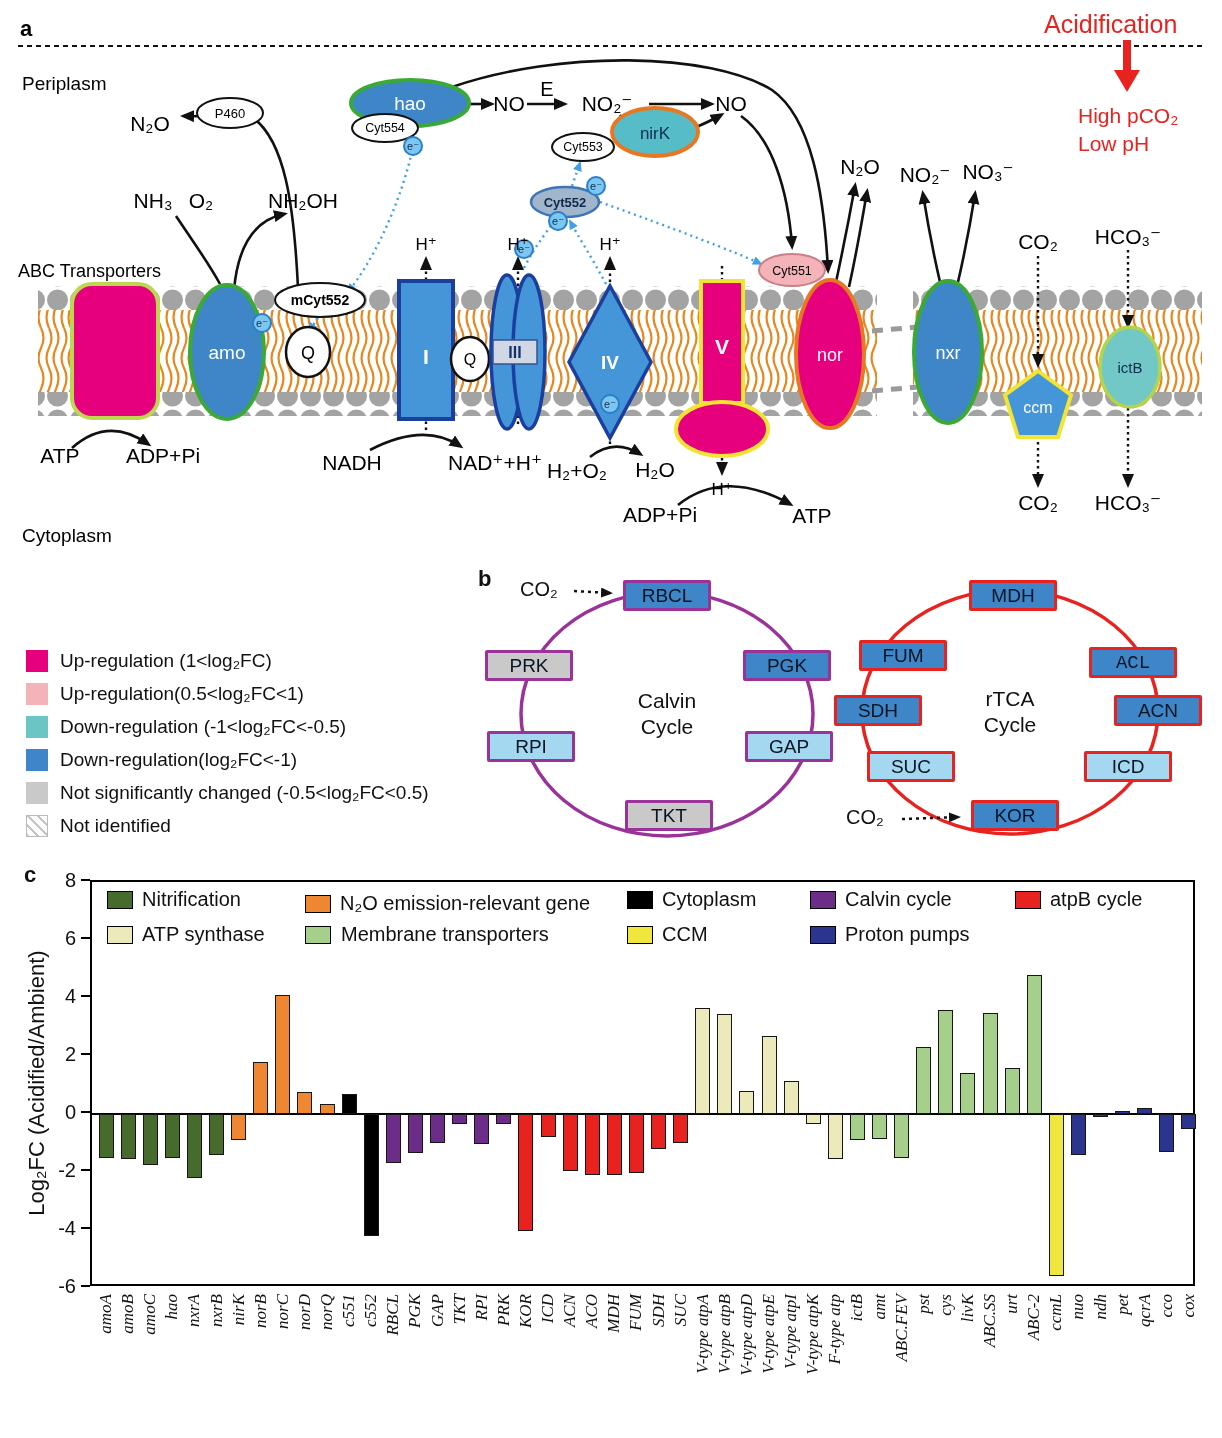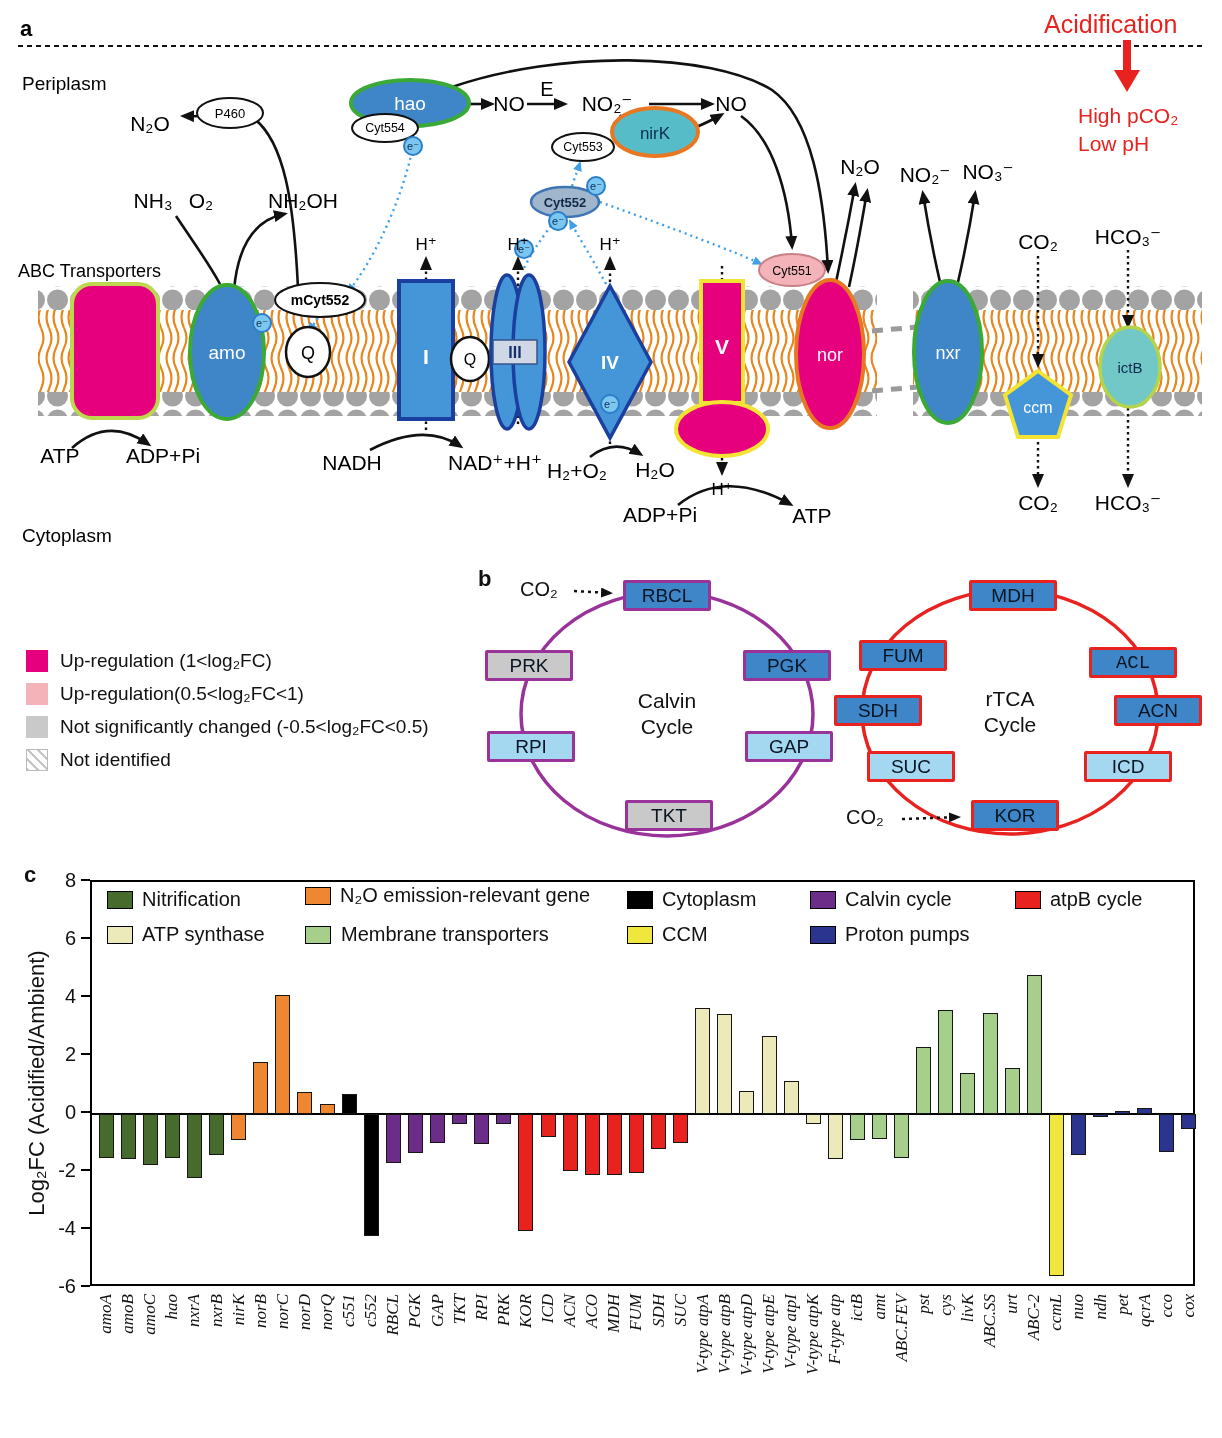--- a/index.html
+++ b/index.html
@@ -225,20 +225,28 @@
   <div class="pb-legend" style="left:26px;top:602px;margin-top:48px;">
     <div class="pb-row">
         <span class="sw sw-magenta"></span>
         <span class="pb-text">Up-regulation (1&lt;log₂FC)</span>
       </div>
     <div class="pb-row">
         <span class="sw sw-pink"></span>
         <span class="pb-text">Up-regulation(0.5&lt;log₂FC&lt;1)</span>
       </div>
     <div class="pb-row">
+        <span class="sw sw-teal"></span>
+        <span class="pb-text">Down-regulation (-1&lt;log₂FC&lt;-0.5)</span>
+      </div>
+    <div class="pb-row">
+        <span class="sw sw-blue"></span>
+        <span class="pb-text">Down-regulation(log₂FC&lt;-1)</span>
+      </div>
+    <div class="pb-row">
         <span class="sw sw-gray"></span>
         <span class="pb-text">Not significantly changed (-0.5&lt;log₂FC&lt;0.5)</span>
       </div>
     <div class="pb-row">
         <span class="sw sw-hatch"></span>
         <span class="pb-text">Not identified</span>
       </div>
   </div>
 
   <svg width="1222" height="860" viewBox="0 0 1222 860" style="position:absolute;left:0;top:0;pointer-events:none;">
@@ -283,21 +291,21 @@
 
   <div id="panel-c">
     <div class="panel-label" style="left:24px;top:2px;">c</div>
     <div id="ylabel">Log₂FC (Acidified/Ambient)</div>
     <div id="plot-area">
         <div class="zline" style="top: 231px;"></div>
         <div class="c-legend-item" style="left: 15px; top: 6px;">
           <div class="c-sw" style="background: rgb(70, 107, 45);"></div>
           <div class="c-ltext">Nitrification</div>
         </div>
-        <div class="c-legend-item" style="left: 213px; top: 2px;">
+        <div class="c-legend-item" style="left: 213px; top: 10px;">
           <div class="c-sw" style="background: rgb(239, 134, 50);"></div>
           <div class="c-ltext">N₂O emission-relevant gene</div>
         </div>
         <div class="c-legend-item" style="left: 535px; top: 6px;">
           <div class="c-sw" style="background: rgb(0, 0, 0);"></div>
           <div class="c-ltext">Cytoplasm</div>
         </div>
         <div class="c-legend-item" style="left: 718px; top: 6px;">
           <div class="c-sw" style="background: rgb(107, 45, 135);"></div>
           <div class="c-ltext">Calvin cycle</div>

